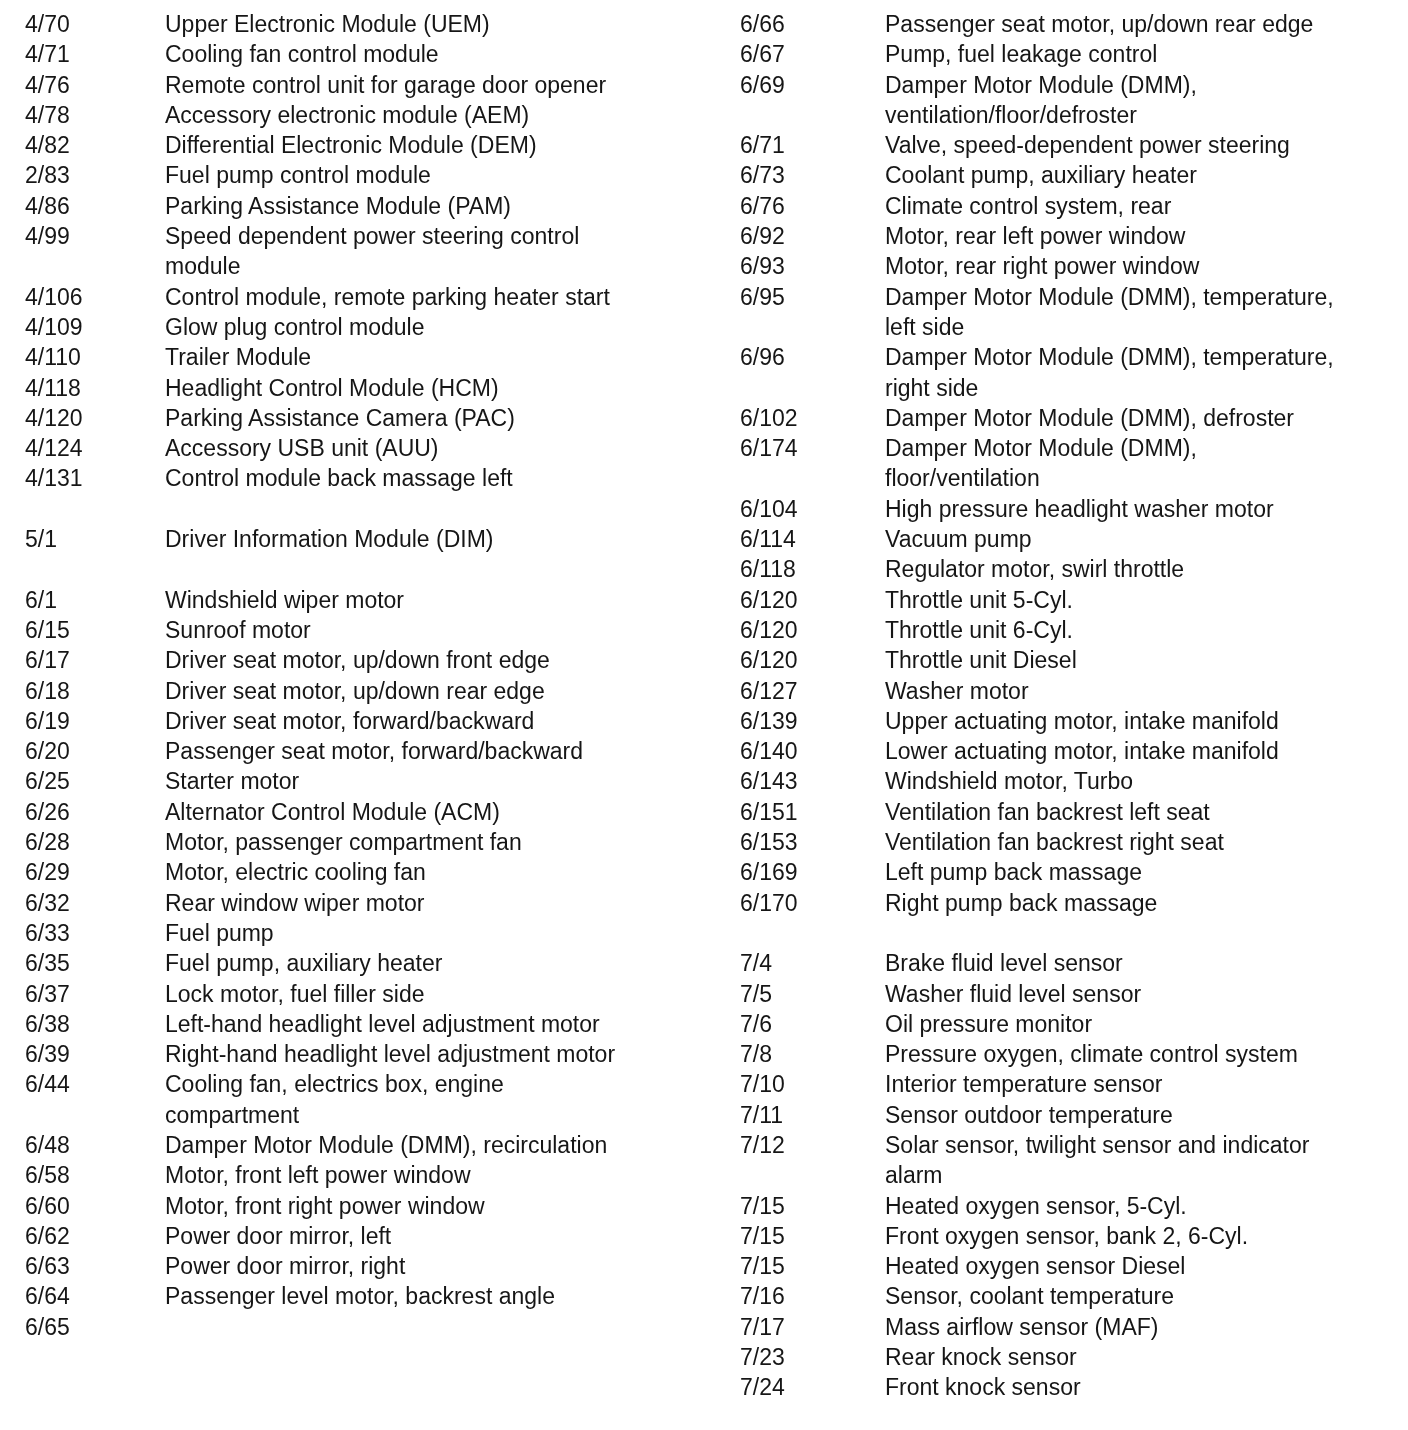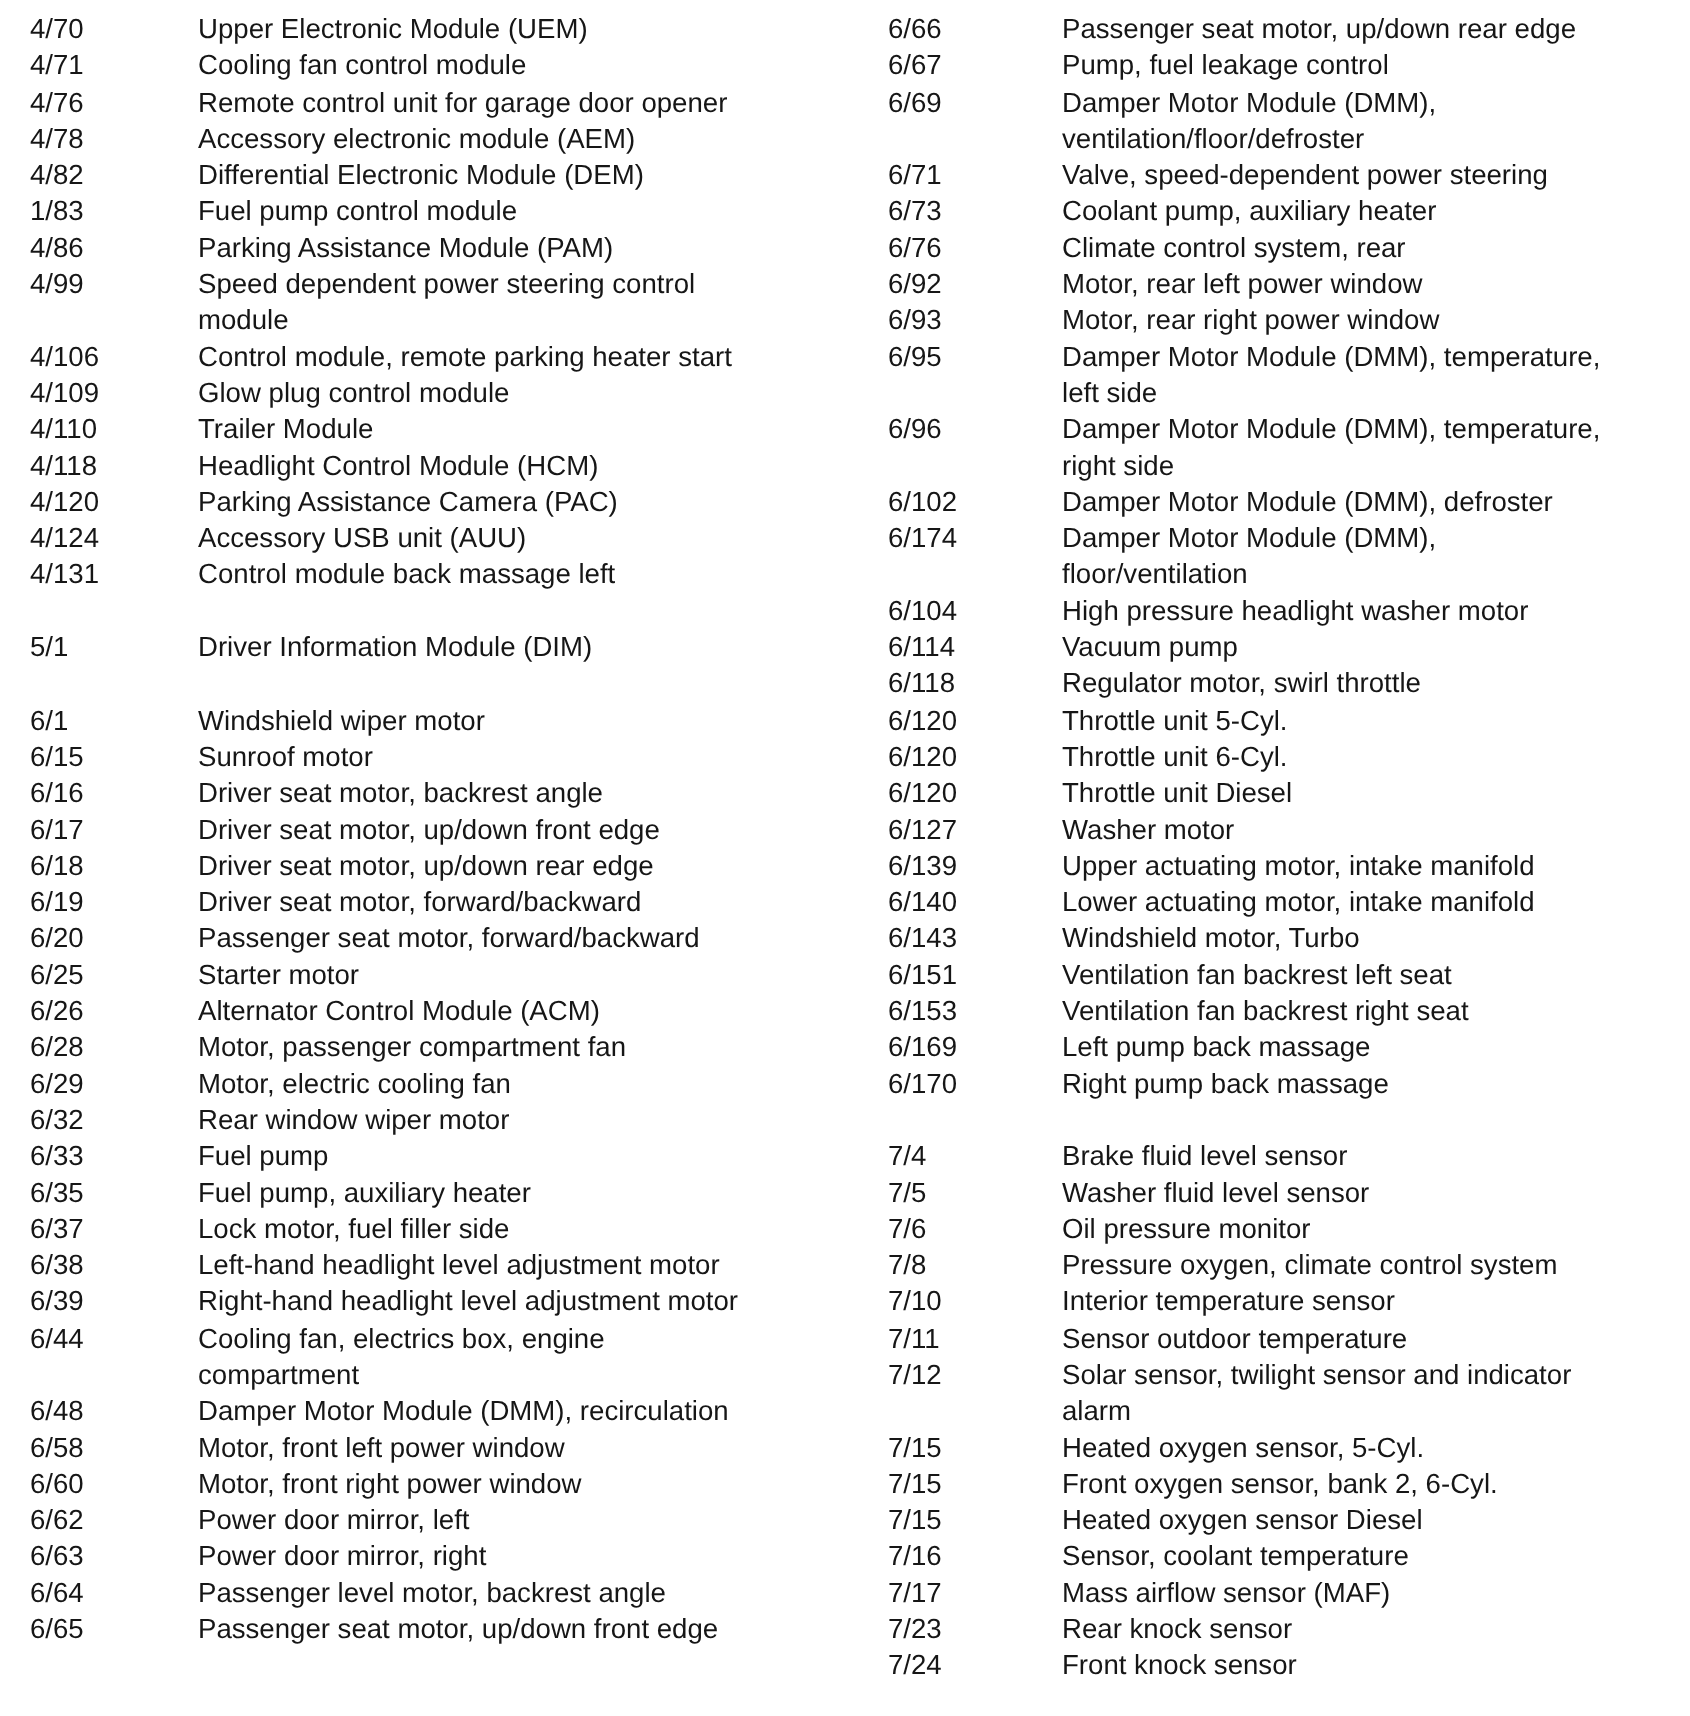--- a/index.html
+++ b/index.html
@@ -74,21 +74,21 @@
   </div>
       <div class="row">
     <span class="code">4/78</span>
     <span class="desc">Accessory electronic module (AEM)</span>
   </div>
       <div class="row">
     <span class="code">4/82</span>
     <span class="desc">Differential Electronic Module (DEM)</span>
   </div>
       <div class="row">
-    <span class="code">1/83</span>
+    <span class="code">2/83</span>
     <span class="desc">Fuel pump control module</span>
   </div>
       <div class="row">
     <span class="code">4/86</span>
     <span class="desc">Parking Assistance Module (PAM)</span>
   </div>
       <div class="row">
     <span class="code">4/99</span>
     <span class="desc">Speed dependent power steering control
 module</span>
@@ -135,24 +135,20 @@
   </div>
       <div class="row">
     <span class="code">6/1</span>
     <span class="desc">Windshield wiper motor</span>
   </div>
       <div class="row">
     <span class="code">6/15</span>
     <span class="desc">Sunroof motor</span>
   </div>
       <div class="row">
-    <span class="code">6/16</span>
-    <span class="desc">Driver seat motor, backrest angle</span>
-  </div>
-      <div class="row">
     <span class="code">6/17</span>
     <span class="desc">Driver seat motor, up/down front edge</span>
   </div>
       <div class="row">
     <span class="code">6/18</span>
     <span class="desc">Driver seat motor, up/down rear edge</span>
   </div>
       <div class="row">
     <span class="code">6/19</span>
     <span class="desc">Driver seat motor, forward/backward</span>
@@ -225,21 +221,20 @@
       <div class="row">
     <span class="code">6/63</span>
     <span class="desc">Power door mirror, right</span>
   </div>
       <div class="row">
     <span class="code">6/64</span>
     <span class="desc">Passenger level motor, backrest angle</span>
   </div>
       <div class="row">
     <span class="code">6/65</span>
-    <span class="desc">Passenger seat motor, up/down front edge</span>
   </div>
     </div>
   <div class="column col-right">
       <div class="row">
     <span class="code">6/66</span>
     <span class="desc">Passenger seat motor, up/down rear edge</span>
   </div>
       <div class="row">
     <span class="code">6/67</span>
     <span class="desc">Pump, fuel leakage control</span>

